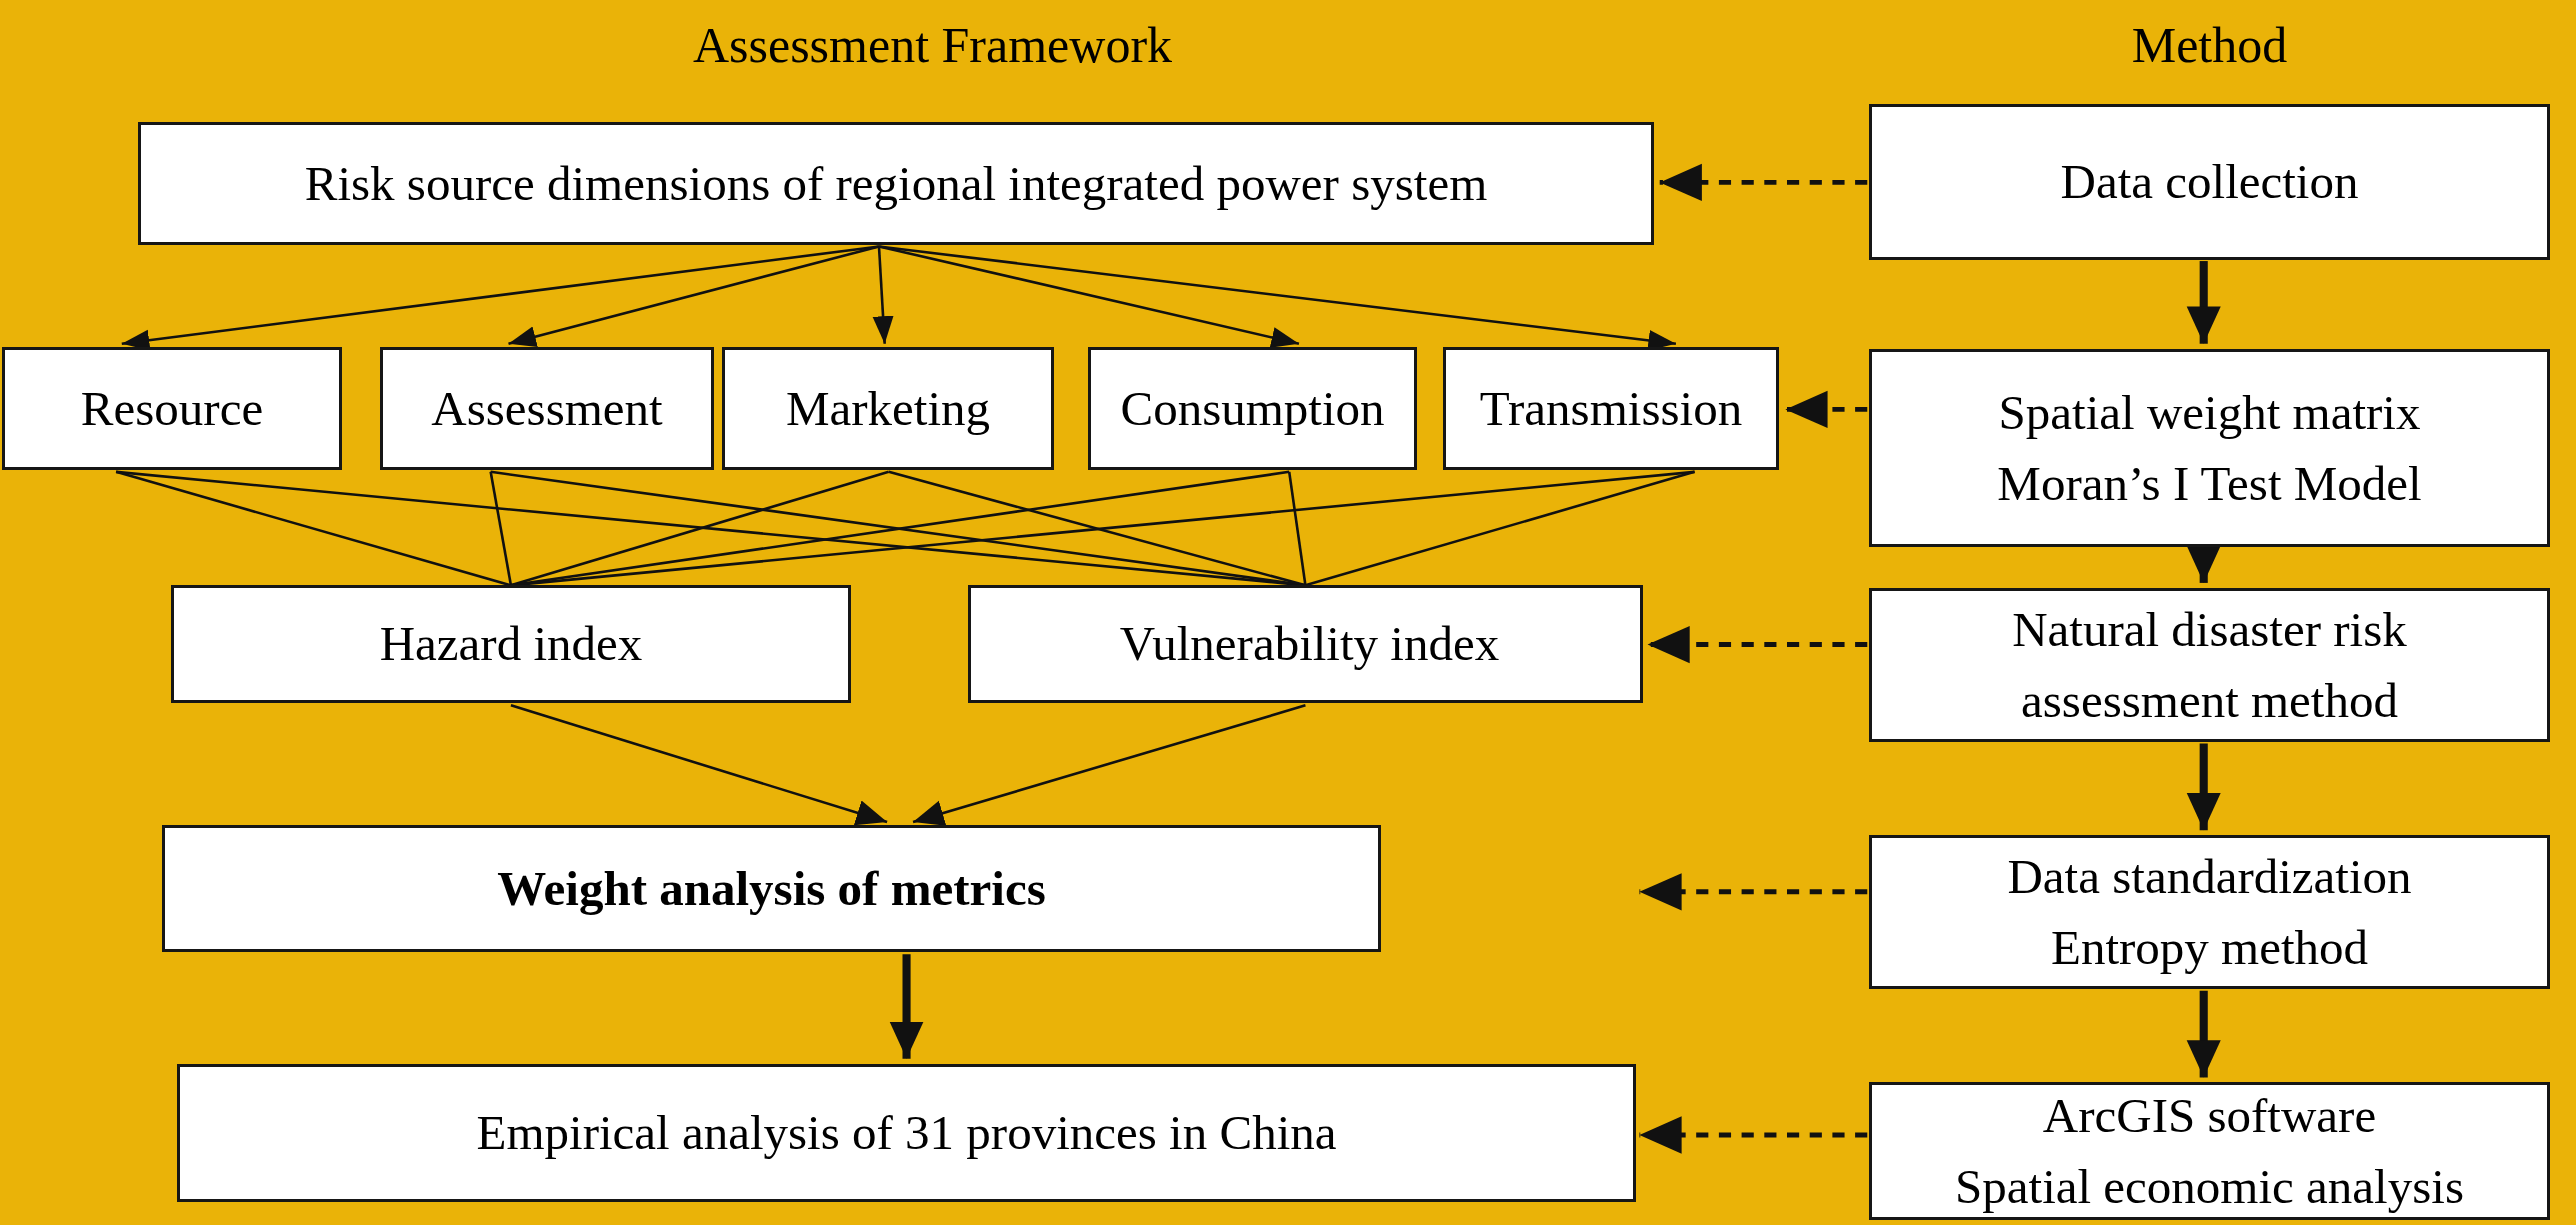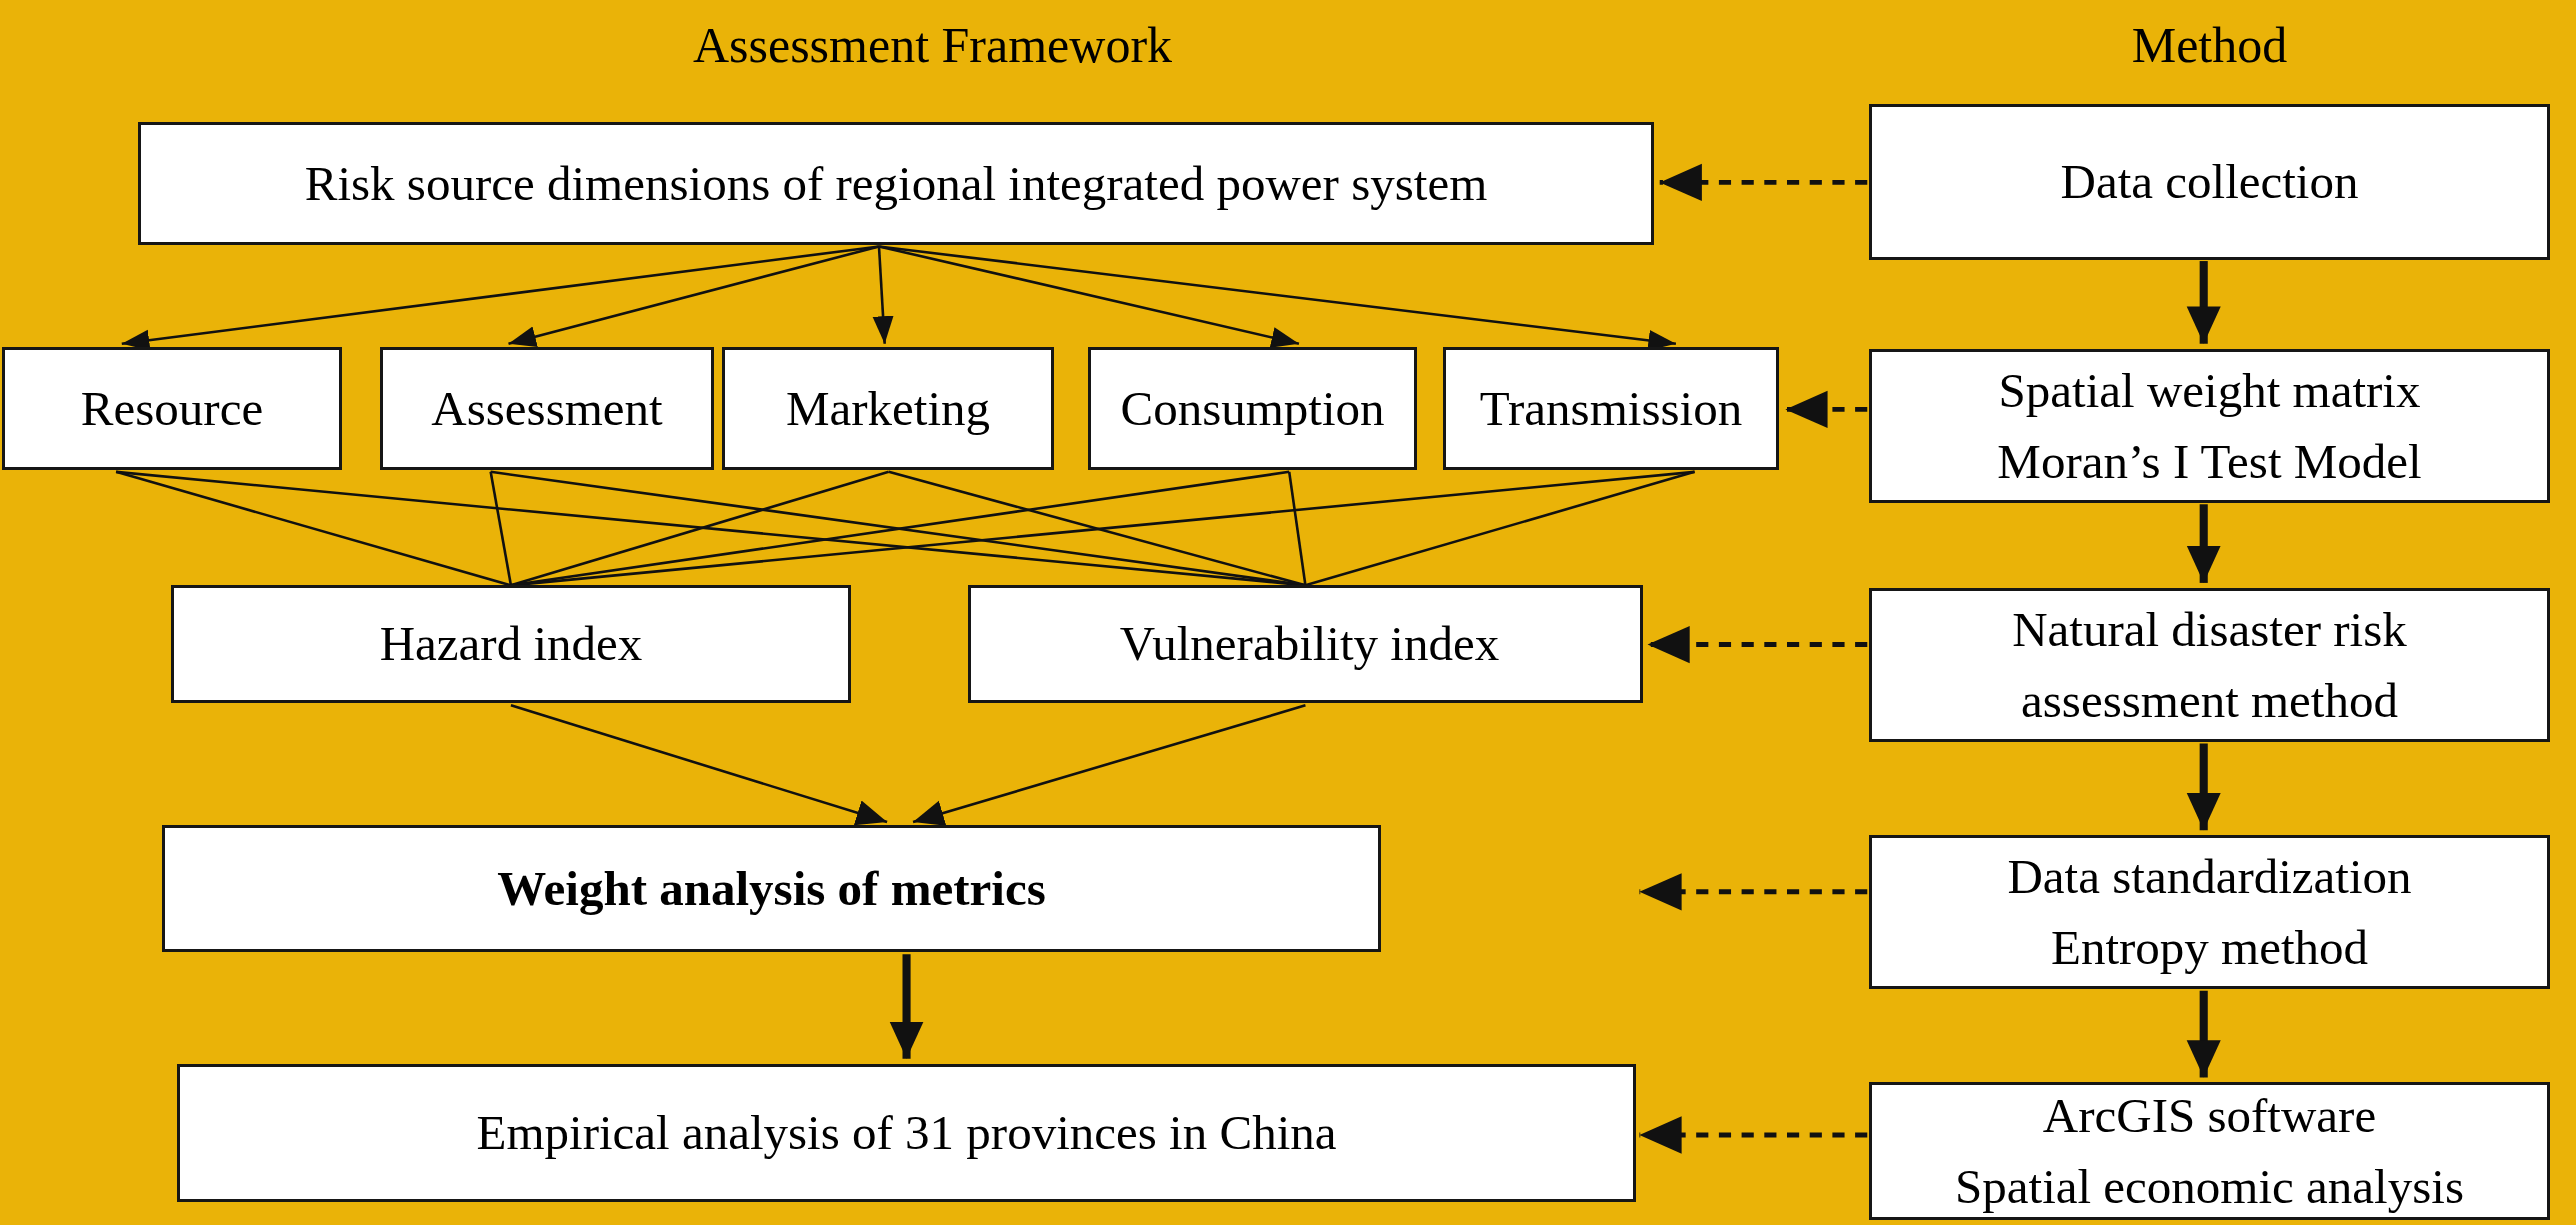--- a/index.html
+++ b/index.html
@@ -146,21 +146,21 @@
     <span class="bline">Weight analysis of metrics</span>
   </div>
 
   <div class="box" style="left:177px; top:1064px; width:1459px; height:138px;">
     <span class="bline">Empirical analysis of 31 provinces in China</span>
   </div>
 
   <div class="box" style="left:1869px; top:104px; width:681px; height:156px;">
     <span class="bline">Data collection</span>
   </div>
-  <div class="box" style="left:1869px; top:349px; width:681px; height:154px;">
+  <div class="box" style="left:1869px; top:349px; width:681px; height:198px;">
     <span class="bline">Spatial weight matrix</span>
     <span class="bline">Moran’s I Test Model</span>
   </div>
   <div class="box" style="left:1869px; top:588px; width:681px; height:154px;">
     <span class="bline">Natural disaster risk</span>
     <span class="bline">assessment method</span>
   </div>
   <div class="box" style="left:1869px; top:835px; width:681px; height:154px;">
     <span class="bline">Data standardization</span>
     <span class="bline">Entropy method</span>

